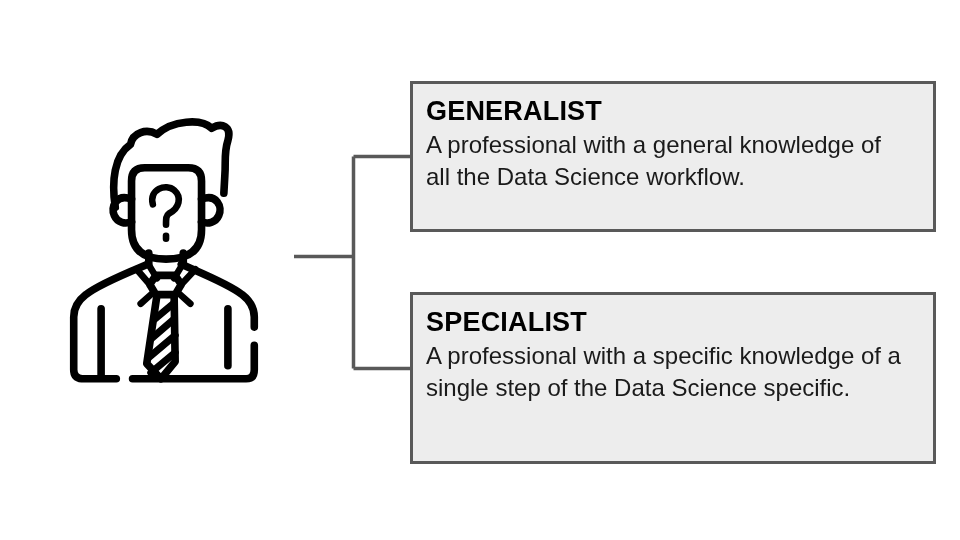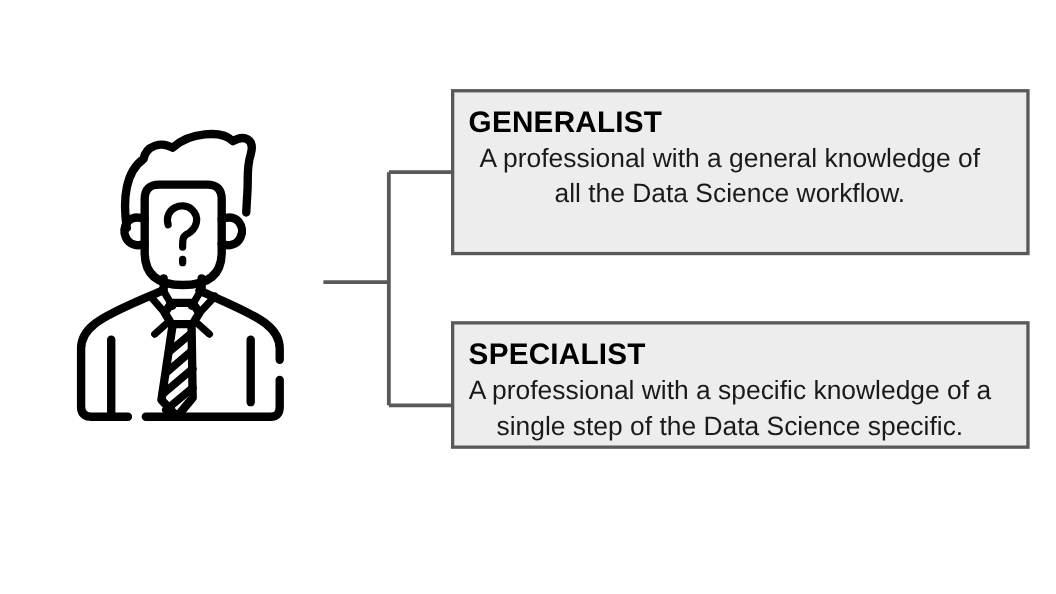--- a/index.html
+++ b/index.html
@@ -34,35 +34,34 @@
   .card {
     position: absolute;
     left: 386px;
     width: 526px;
     box-sizing: border-box;
     background: var(--box-bg, #ededed);
     border: 3px solid var(--box-border, #595959);
     padding: 12px 16px 10px 13px;
   }
   .card-1 { top: 81px;  height: 151px; }
-  .card-2 { top: 292px; height: 116px; }
+  .card-2 { top: 292px; height: 172px; }
   .card-title {
     font-size: 27px;
     font-weight: bold;
     color: var(--title-color, #000000);
     line-height: 1.15;
     letter-spacing: 0.2px;
   }
   .card-desc {
     font-size: 24px;
     color: var(--text-color, #1a1a1a);
     line-height: 32px;
     max-width: 475px;
     margin-top: 2px;
-    text-align: center;
   }
 </style>
 </head>
 <body>
 
 <div class="slide">
 
   <svg class="connector" viewBox="0 0 960 540" xmlns="http://www.w3.org/2000/svg" aria-hidden="true">
     <path d="M 270 256.5 H 329.5 M 329.5 156.5 V 368.5 M 329.5 156.5 H 386 M 329.5 368.5 H 386" fill="none" stroke="#595959" stroke-width="3.5"></path>
   </svg>

